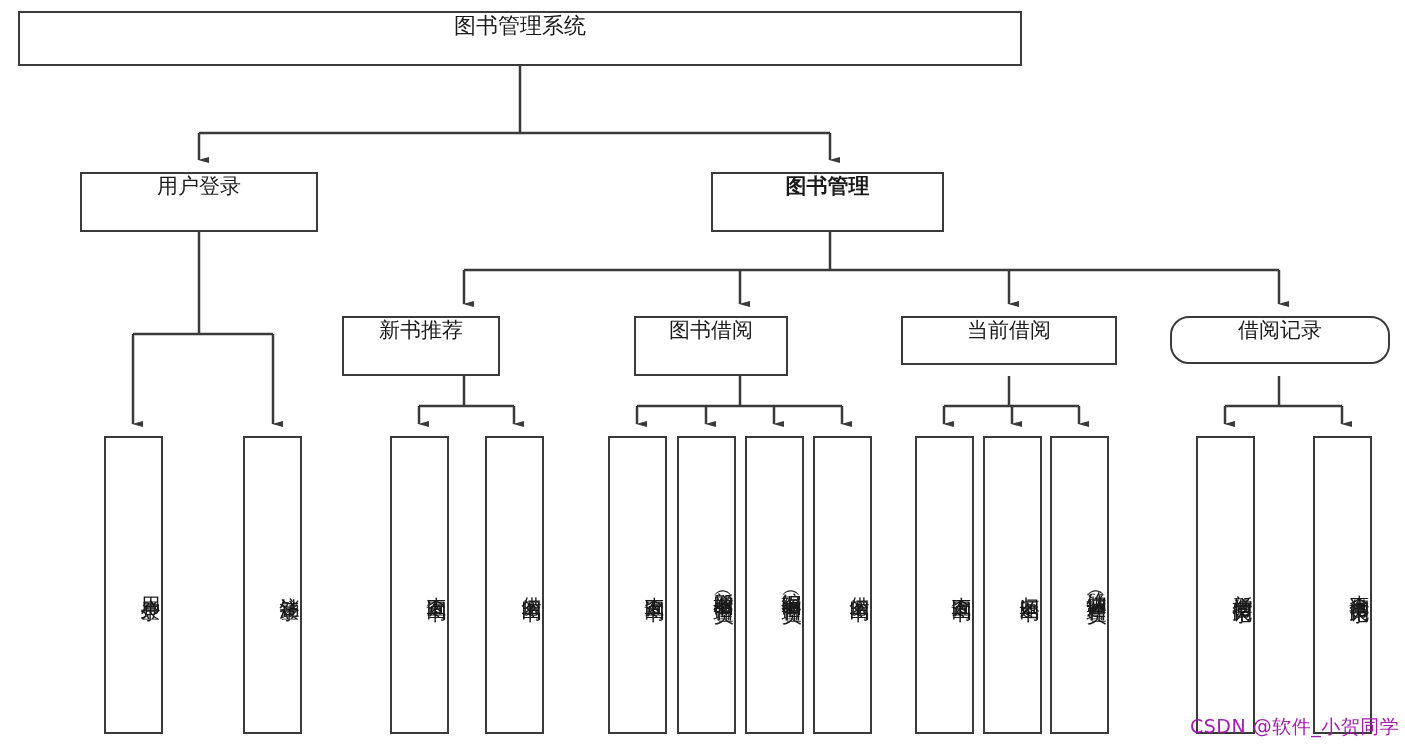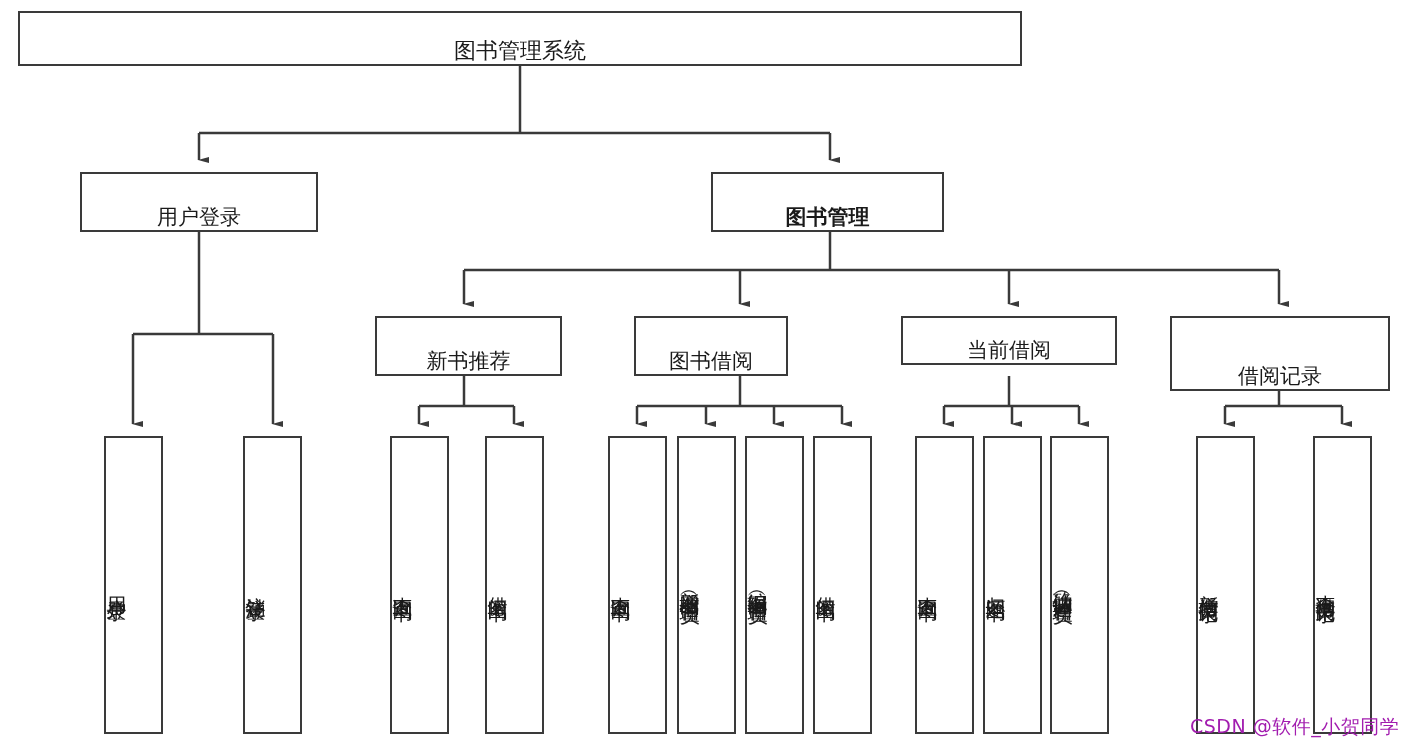--- a/index.html
+++ b/index.html
@@ -25,21 +25,21 @@
     height: 747px;
     pointer-events: none;
   }
   .node {
     position: absolute;
     box-sizing: border-box;
     border: 2px solid #3a3a3a;
     background: #ffffff;
     color: #1a1a1a;
     display: flex;
-    align-items: flex-end;
+    align-items: flex-start;
     justify-content: center;
     text-align: center;
     line-height: 1.18;
   }
   .node.h {
     font-size: 21px;
   }
   .node.root {
     font-size: 22px;
   }
@@ -123,30 +123,30 @@
     <span class="lbl">图书管理系统</span>
   </div>
 
   <div class="node h" style="left:80px; top:172px; width:238px; height:60px;">
     <span class="lbl">用户登录</span>
   </div>
   <div class="node h" style="left:711px; top:172px; width:233px; height:60px;font-weight:bold;">
     <span class="lbl">图书管理</span>
   </div>
 
-  <div class="node h" style="left:375px; top:316px; width:187px; height:60px;">
+  <div class="node h" style="left:342px; top:316px; width:158px; height:60px;">
     <span class="lbl">新书推荐</span>
   </div>
   <div class="node h" style="left:634px; top:316px; width:154px; height:60px;">
     <span class="lbl">图书借阅</span>
   </div>
   <div class="node h" style="left:901px; top:316px; width:216px; height:49px;">
     <span class="lbl">当前借阅</span>
   </div>
-  <div class="node h" style="left:1170px; top:316px; width:220px; height:75px;">
+  <div class="node h" style="left:1170px; top:316px; width:220px; height:48px;border-radius:19px;">
     <span class="lbl">借阅记录</span>
   </div>
 
   <div class="node v" style="left:104px; top:436px; width:59px; height:298px;">
     <span class="lbl">用户登录</span>
   </div>
   <div class="node v" style="left:243px; top:436px; width:59px; height:298px;">
     <span class="lbl">注销登录</span>
   </div>
 

